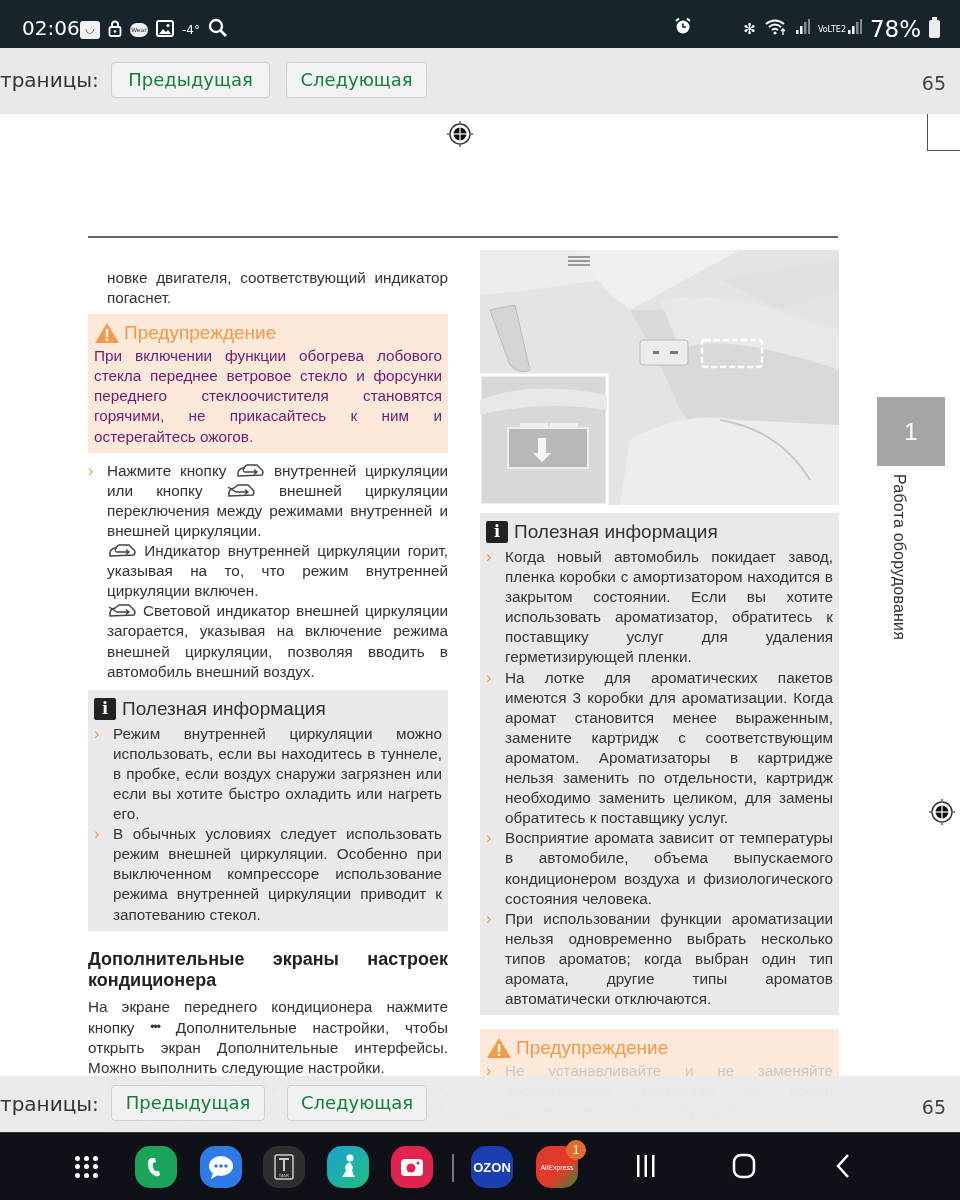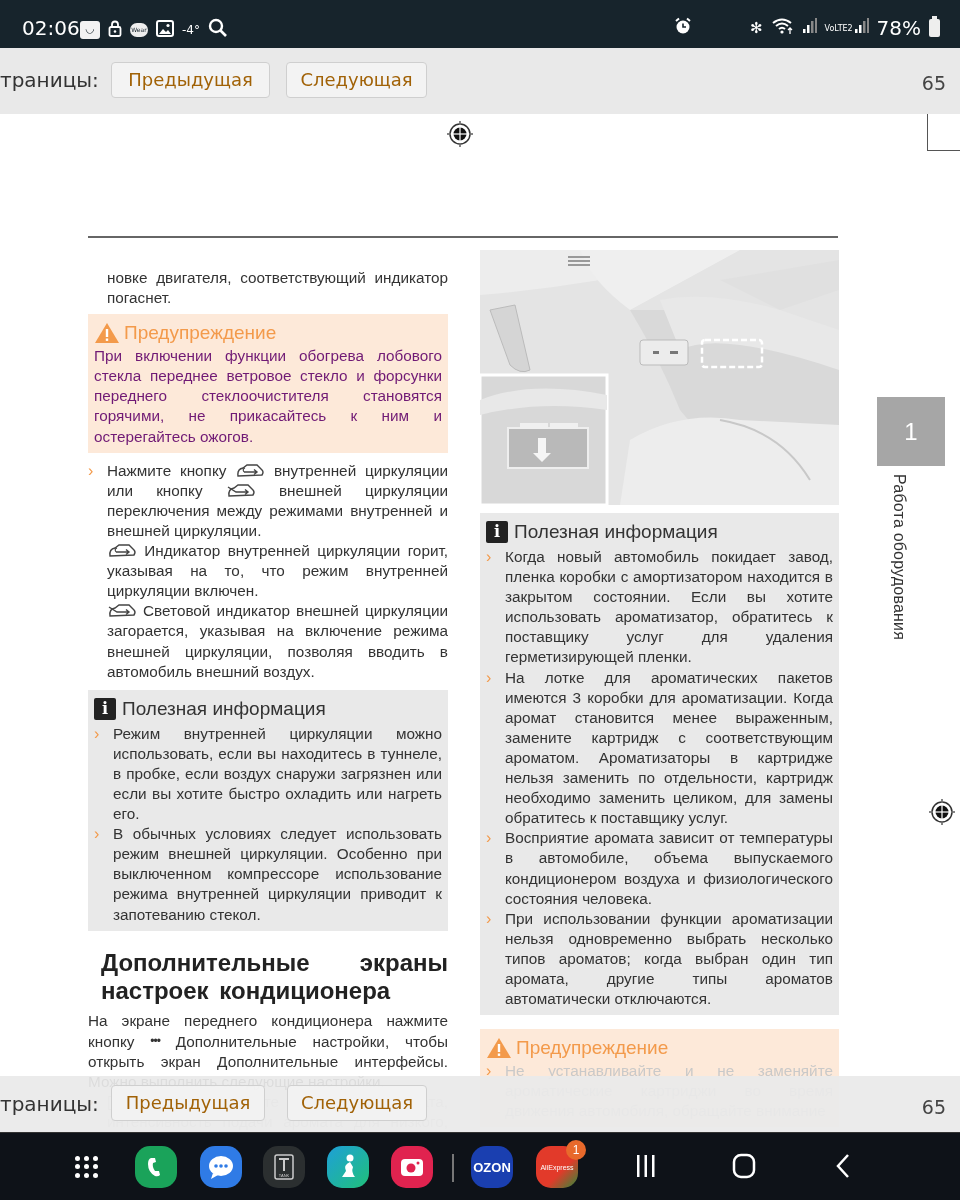--- a/index.html
+++ b/index.html
@@ -8,33 +8,33 @@
 
   
   .statusbar { position: absolute; left: 0; top: 0; width: 960px; height: 64px; background: #17242c; color: #fff; }
   .sb-time { position: absolute; left: 22px; top: 16px; font-family: "DejaVu Sans", sans-serif; font-size: 20px; }
   .sb-icons-left { position: absolute; left: 80px; top: 18px; display: flex; gap: 8px; align-items: center; }
   .sb-ico { display: inline-block; font-size: 15px; color: #fff; font-family: "DejaVu Sans", sans-serif; }
   .sb-box { width: 20px; height: 18px; background: #f2f2f2; border-radius: 3px; color: #17242c; font-size: 11px; text-align: center; line-height: 16px; }
   .sb-wear { width: 18px; height: 14px; border-radius: 7px; background: #eee; color: #17242c; font-size: 6px; text-align: center; line-height: 14px; }
   .sb-right { position: absolute; right: 20px; top: 16px; display: flex; gap: 8px; align-items: center; font-family: "DejaVu Sans", sans-serif; }
   .sb-alarm { position: absolute; left: 674px; top: 17px; font-size: 17px; }
-  .sb-pct { font-size: 20px; }
+  .sb-pct { font-size: 23px; }
   .sb-batt { width: 11px; height: 18px; background: #eee; border-radius: 2px; position: relative; }
   .sb-batt::before { content: ""; position: absolute; left: 3px; top: -3px; width: 5px; height: 3px; background: #eee; }
   .sb-small { font-size: 9px; line-height: 9px; text-align: center; }
 
   
   .pager { position: absolute; left: 0; width: 960px; height: 64px; background: #e9e9e9; }
   .pager.top { top: 48px; height: 66px; }
   .pager.bottom { top: 1076px; height: 56px; background: rgba(233,233,233,0.93); }
   .pager-label { position: absolute; left: 0; font-family: "DejaVu Sans", sans-serif; font-size: 20px; color: #333; }
   .pager.top .pager-label { top: 20px; }
   .pager.bottom .pager-label { top: 16px; }
-  .pbtn { position: absolute; height: 36px; border: 1px solid #cfcfcf; background: #f3f3f3; border-radius: 4px; font-family: "DejaVu Sans", sans-serif; font-size: 18px; color: #a16207; text-align: center; line-height: 34px; }
+  .pbtn { position: absolute; height: 36px; border: 1px solid #cfcfcf; background: #f3f3f3; border-radius: 4px; font-family: "DejaVu Sans", sans-serif; font-size: 18px; color: #15803d; text-align: center; line-height: 34px; }
   .pager.top .pbtn.prev { left: 111px; top: 14px; width: 159px; }
   .pager.top .pbtn.next { left: 286px; top: 14px; width: 141px; }
   .pager.bottom .pbtn.prev { left: 111px; top: 9px; width: 154px; background: rgba(243,243,243,0.85); }
   .pager.bottom .pbtn.next { left: 287px; top: 9px; width: 140px; background: rgba(243,243,243,0.85); }
   .page-num { position: absolute; right: 14px; font-family: "DejaVu Sans", sans-serif; font-size: 19px; color: #444; }
   .pager.top .page-num { top: 24px; }
   .pager.bottom .page-num { top: 20px; }
 
   
   .doc { position: absolute; left: 0; top: 114px; width: 960px; height: 1020px; background: #fff; overflow: hidden; }
@@ -57,21 +57,21 @@
 
   .bullet { position: relative; padding-left: 19px; text-align: justify; }
   .bullet::before { content: "›"; position: absolute; left: 0; top: 0; color: #f39a4b; font-size: 16px; }
   .circ-icon { display: inline-block; width: 30px; height: 16px; vertical-align: -3px; }
 
   .info-box { background: #e9e9e9; padding: 6px 6px 6px 6px; }
   .info-title { font-size: 19px; line-height: 26px; color: #333; display: flex; align-items: center; gap: 6px; margin-bottom: 2px; }
   .info-icon { width: 22px; height: 22px; background: #222; color: #fff; font-family: "DejaVu Serif", serif; font-weight: bold; font-size: 16px; text-align: center; line-height: 22px; border-radius: 2px; }
   .info-box .bullet { padding-left: 19px; }
 
-  .section-h { font-size: 24px; line-height: 28px; font-weight: bold; color: #222; margin-top: 18px; text-align: justify; word-spacing: 4px; margin-left: 13px; }
+  .section-h { font-size: 18px; line-height: 21px; font-weight: bold; color: #222; margin-top: 18px; text-align: justify; word-spacing: 4px; }
   .dots { font-size: 12px; letter-spacing: -1px; vertical-align: 2px; }
 
   .photo { position: relative; width: 359px; height: 255px; background: linear-gradient(160deg, #e9e9e9 0%, #d7d7d7 40%, #cfcfcf 65%, #e2e2e2 100%); overflow: hidden; }
   .photo svg { position: absolute; left: 0; top: 0; }
 
   .side-tab { position: absolute; left: 877px; top: 283px; width: 68px; height: 69px; background: #a6a6a6; color: #fff; font-size: 24px; text-align: center; line-height: 69px; }
   .side-label { position: absolute; left: 890px; top: 360px; writing-mode: vertical-rl; font-size: 16px; color: #333; letter-spacing: 0.2px; }
 
   .faded { color: #c9c9c9; }
 

